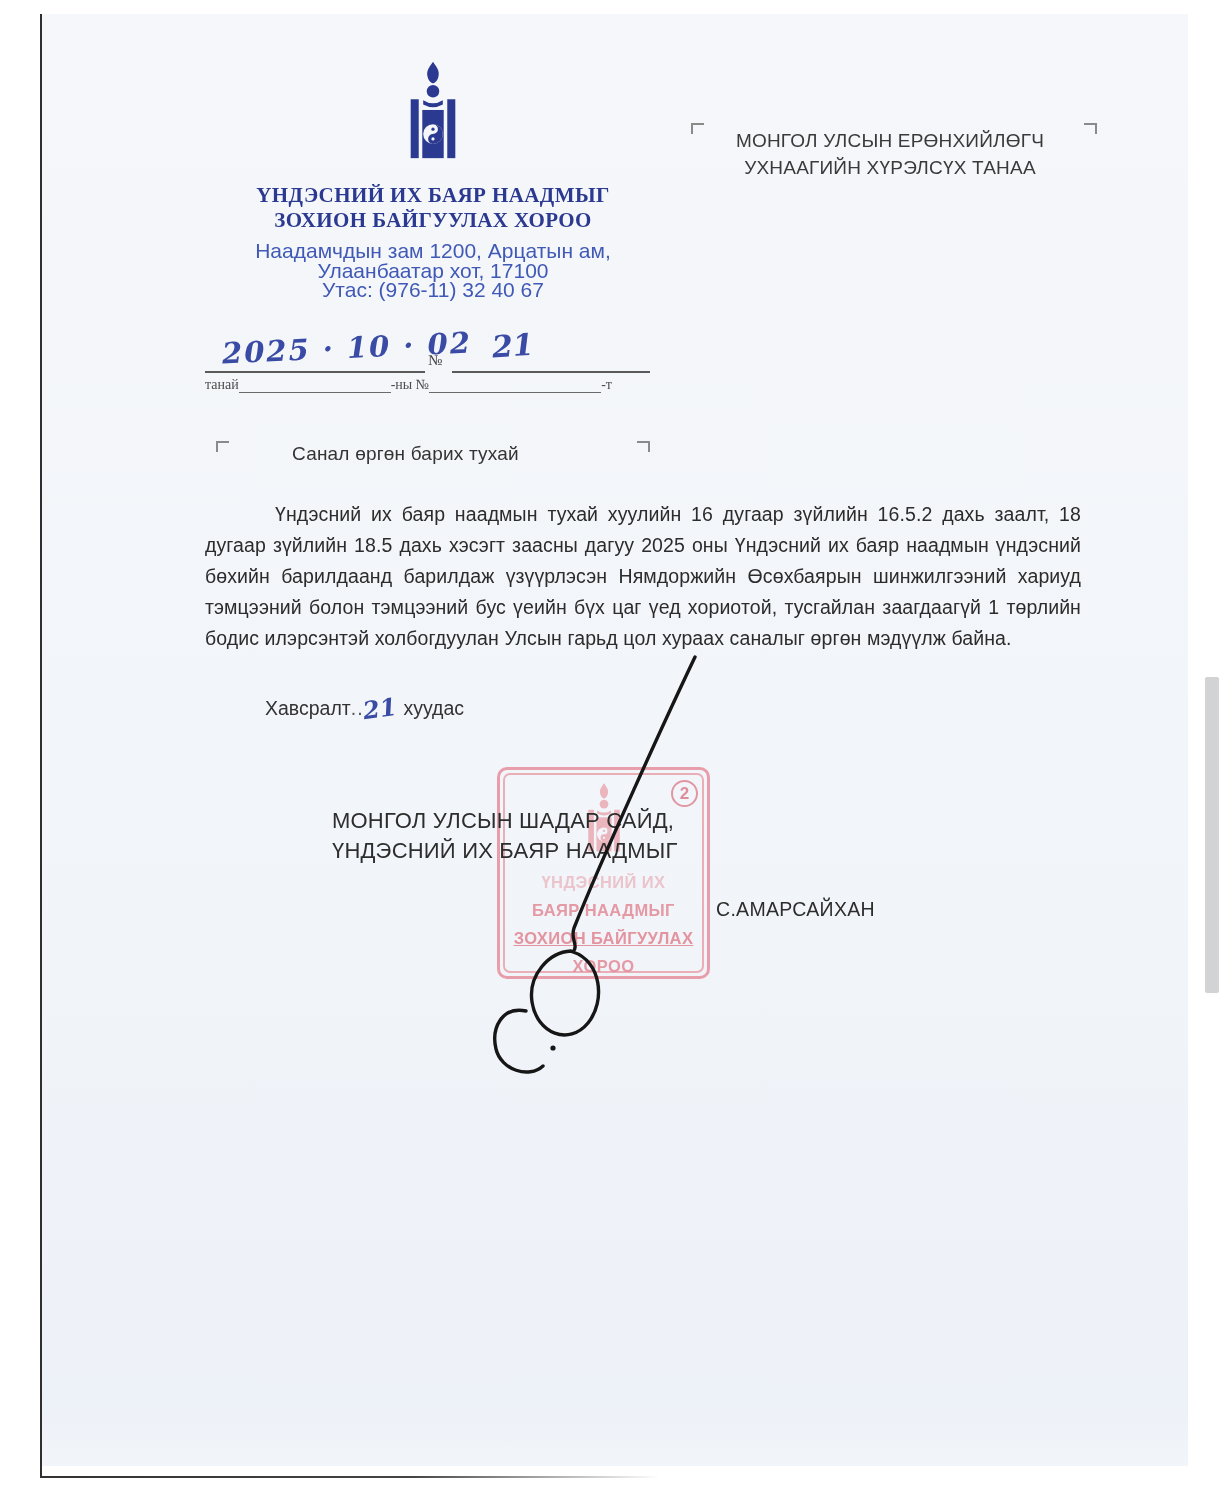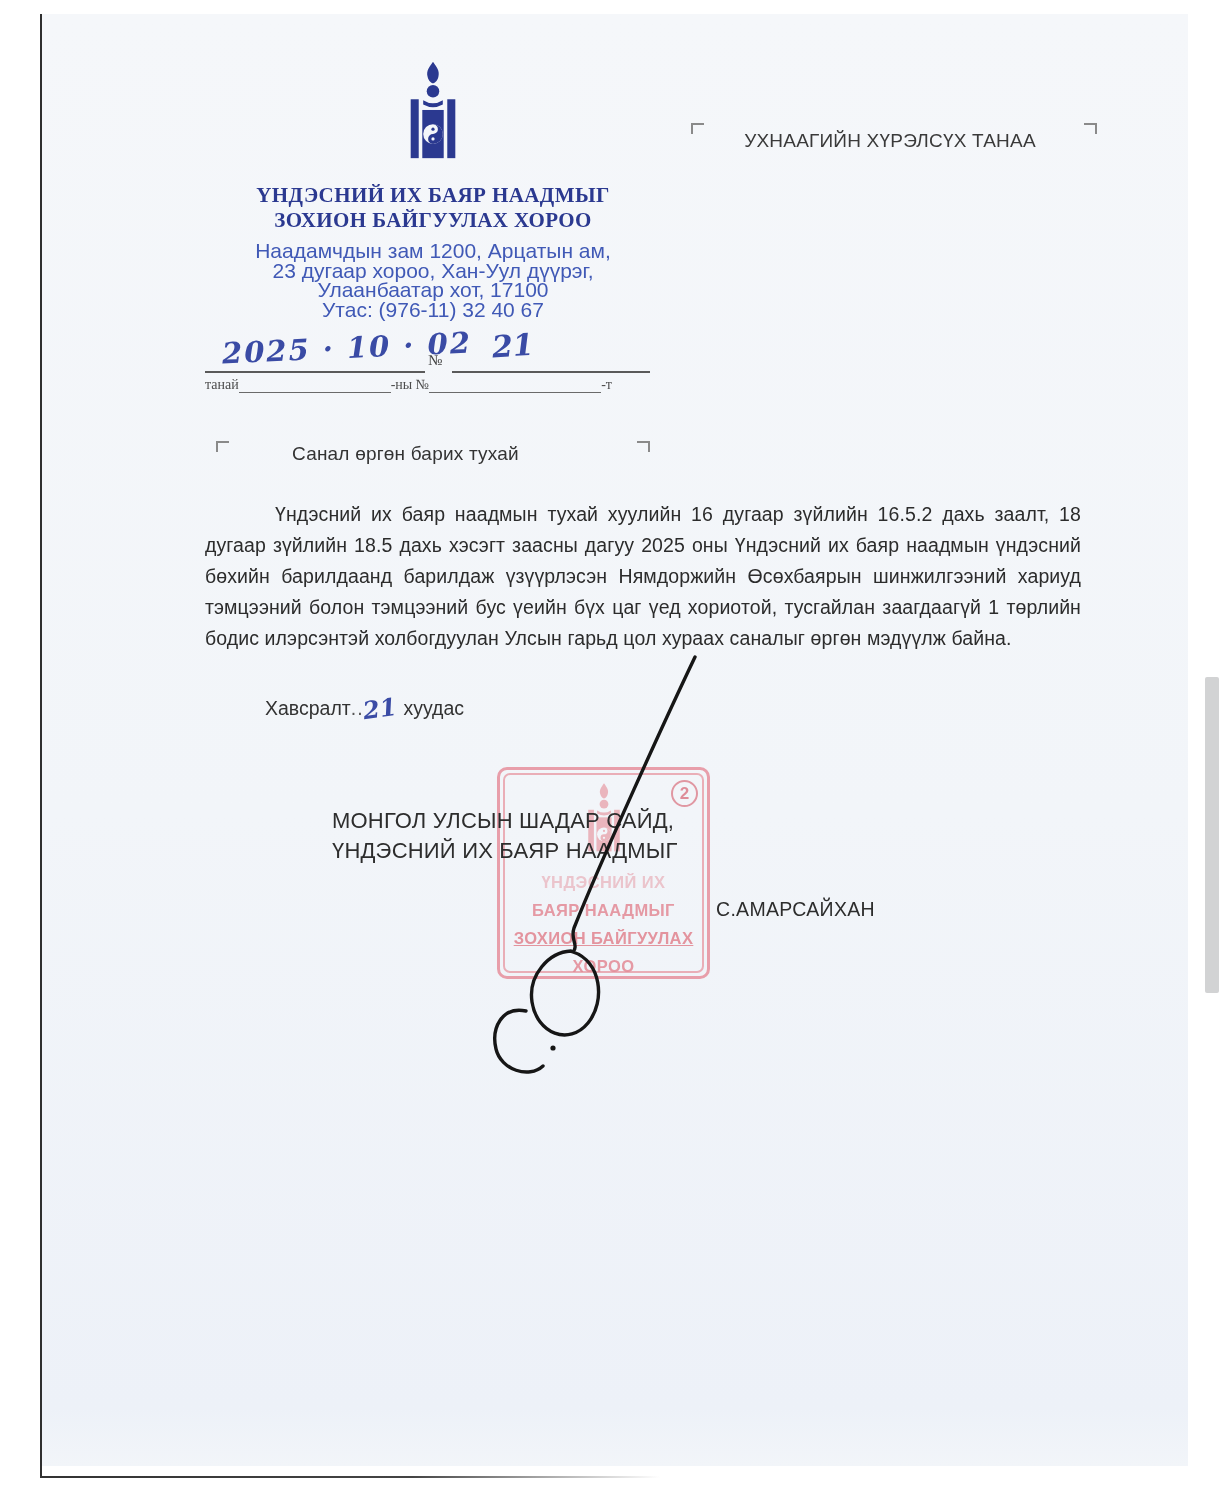--- a/index.html
+++ b/index.html
@@ -116,28 +116,28 @@
     <svg width="54" height="116" viewBox="0 0 60 130">
         <use href="#soyombo"></use>
       </svg>
   </div>
   <div class="org-name">
     <div>ҮНДЭСНИЙ ИХ БАЯР НААДМЫГ</div>
     <div>ЗОХИОН БАЙГУУЛАХ ХОРОО</div>
   </div>
   <div class="org-address">
     <div>Наадамчдын зам 1200, Арцатын ам,</div>
-    <div>23 дугаар хороо, Хан-Уул дүүрэг,</div>
     <div>Улаанбаатар хот, 17100</div>
     <div>Утас: (976-11) 32 40 67</div>
   </div>
 
   <div class="bracket tl" style="left:691px; top:123px;"></div>
   <div class="bracket tr" style="left:1084px; top:123px;"></div>
   <div class="recipient">
+    <div>МОНГОЛ  УЛСЫН ЕРӨНХИЙЛӨГЧ</div>
     <div>УХНААГИЙН ХҮРЭЛСҮХ ТАНАА</div>
   </div>
 
   <div class="handwriting date-hw">2025 · 10 · 02</div>
   <div class="rule rule-1"></div>
   <div class="no-sym">№</div>
   <div class="rule rule-2"></div>
   <div class="handwriting num-hw">21</div>
   <div class="ref-line2">
     <span>танай</span>

